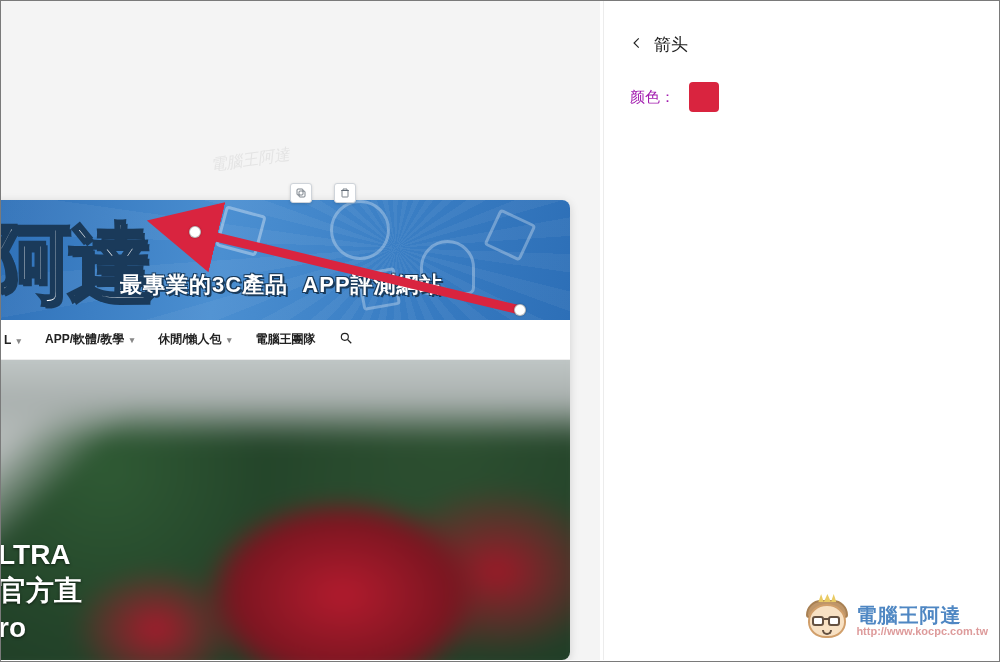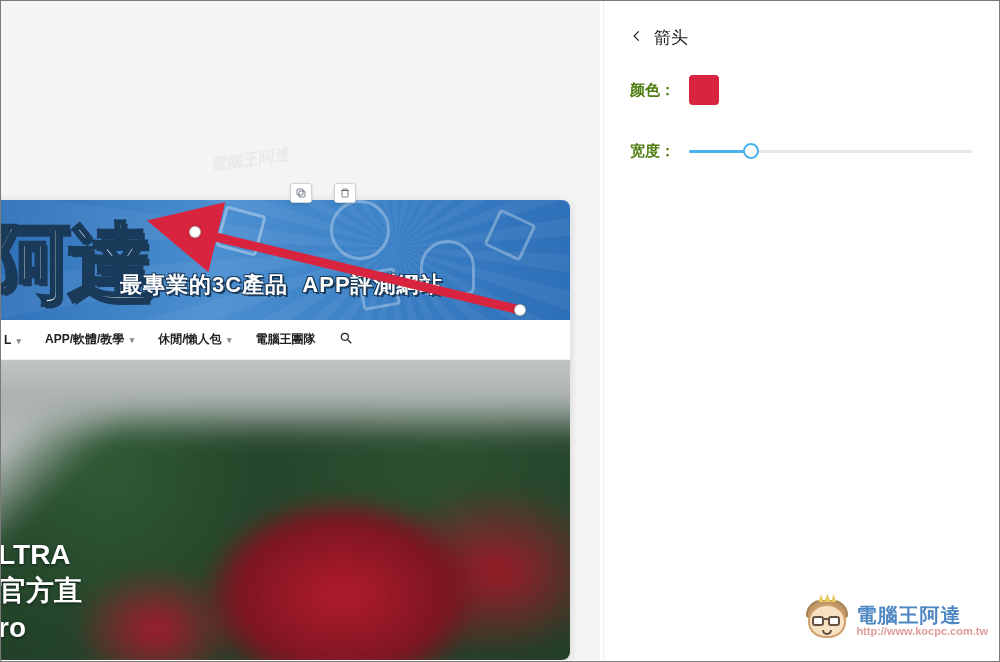--- a/index.html
+++ b/index.html
@@ -119,25 +119,25 @@
     display:flex; align-items:center; justify-content:center;
     pointer-events:auto;
   }
   .mini-btn svg { width:12px; height:12px; stroke:#5b6470; stroke-width:1.6; fill:none; }
   .mini-btn.trash svg { stroke:#5b6470; }
 
   
   .side {
     position:absolute; left:603px; top:0; width:395px; height:660px;
     background:#fff; border-left:1px solid #ececec;
-    padding:26px 26px;
+    padding:33px 26px;
   }
   .side-head { display:flex; align-items:center; gap:10px; font-size:17px; color:#222; margin-bottom:26px;}
   .side-head .back svg{ width:14px; height:14px; stroke:#222; stroke-width:2; fill:none;}
-  .row { display:flex; align-items:center; gap:14px; font-size:15px; color:#4d7c0f; margin-bottom:36px;font-weight:bold;}
+  .row { display:flex; align-items:center; gap:14px; font-size:15px; color:#a21caf; margin-bottom:36px;}
   .swatch { width:30px; height:30px; border-radius:4px; }
   .slider-wrap { position:relative; flex:1; height:20px; }
   .slider-track { position:absolute; left:0; right:0; top:9px; height:3px; background:#e7e7e7; border-radius:2px;}
   .slider-fill  { position:absolute; left:0; top:9px; height:3px; background:#4db1ef; border-radius:2px;}
   .slider-thumb { position:absolute; top:2px; width:16px; height:16px; border:2px solid #4db1ef; background:#fff; border-radius:50%;}
 
   
   .wm-logo {
     position:absolute; right:12px; bottom:18px;
     display:flex; align-items:center; gap:6px;
@@ -237,28 +237,20 @@
         </svg>
     </span>
     <span>箭头</span>
   </div>
 
   <div class="row">
     <span>颜色：</span>
     <span class="swatch" id="color-swatch" style="background: rgb(217, 36, 63);"></span>
   </div>
 
-  <div class="row">
-    <span>宽度：</span>
-    <div class="slider-wrap">
-      <div class="slider-track"></div>
-      <div class="slider-fill" id="slider-fill" style="width: 22%;"></div>
-      <div class="slider-thumb" id="slider-thumb" style="left: calc(22% - 8px);"></div>
-    </div>
-  </div>
 </div>
 
 <div class="wm-logo">
   <div class="wm-face">
     <div class="hair"></div>
       <div class="crown"></div>
       <div class="head"></div>
     <div class="glass g1"></div>
       <div class="glass g2"></div>
       <div class="bridge"></div>

